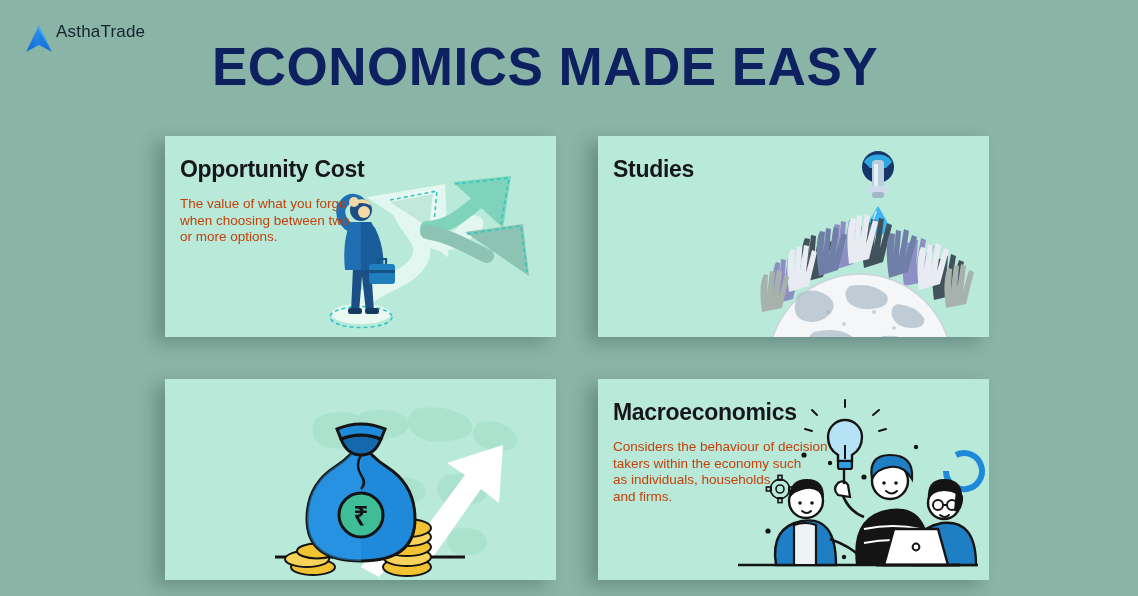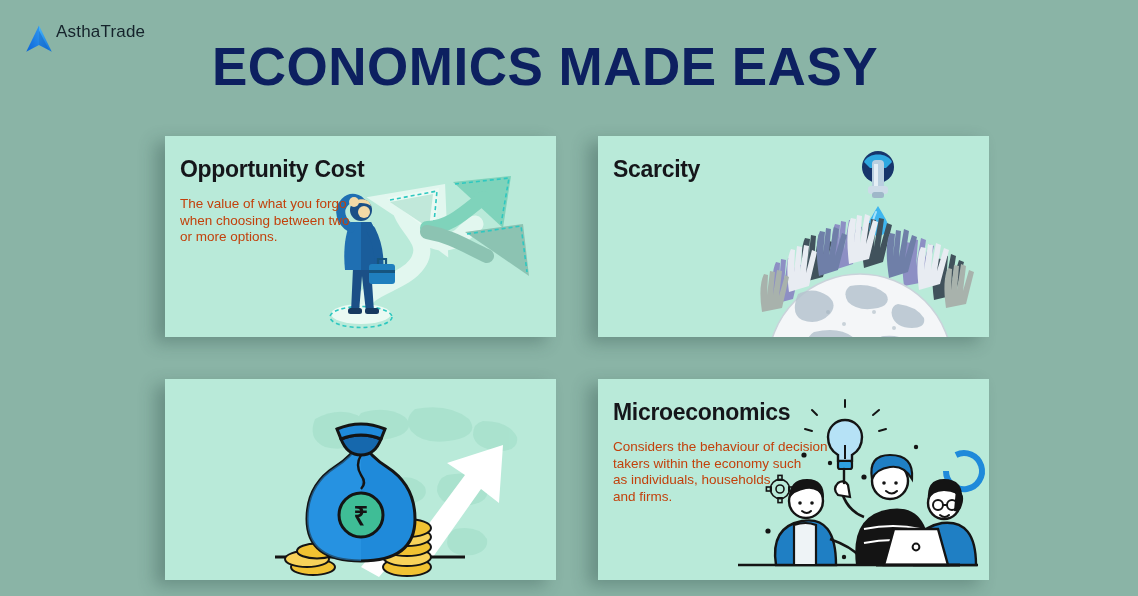--- a/index.html
+++ b/index.html
@@ -190,21 +190,21 @@
         <g fill="#9fb0bc" opacity=".5">
           <circle cx="230" cy="176" r="2"></circle>
             <circle cx="246" cy="188" r="2"></circle>
           <circle cx="276" cy="176" r="2"></circle>
             <circle cx="296" cy="192" r="2"></circle>
           <circle cx="214" cy="210" r="2"></circle>
             <circle cx="262" cy="206" r="2"></circle>
         </g>
       </g>
     </svg>
-    <div class="card-title">Scarcity</div>
+    <div class="card-title">Studies</div>
   </div>
 
   <div class="card">
     <svg class="art" viewBox="0 0 391 201">
 
       <g fill="#9fdcc6" opacity=".55">
         <path d="M150 40 q22 -12 42 -4 q16 8 6 22 q-14 16 -38 10 q-18 -8 -10 -28 z"></path>
         <path d="M196 34 q26 -8 44 4 q10 10 -4 18 q-24 10 -40 -2 q-8 -10 0 -20 z"></path>
         <path d="M250 30 q34 -6 54 10 q10 14 -10 20 q-34 8 -48 -8 q-8 -12 4 -22 z"></path>
         <path d="M318 42 q26 0 34 16 q2 14 -18 14 q-24 -2 -26 -16 q0 -12 10 -14 z"></path>
@@ -338,20 +338,20 @@
         </g>
         <path d="M342 136 q5 4 9 0" fill="none" stroke="#141414" stroke-width="2" stroke-linecap="round"></path>
       </g>
 
       <g>
         <path d="M286 186 l10 -36 44 0 10 36 z" fill="#ffffff" stroke="#141414" stroke-width="2.4"></path>
         <circle cx="318" cy="168" r="3.4" fill="none" stroke="#141414" stroke-width="2"></circle>
         <line x1="278" y1="186" x2="362" y2="186" stroke="#141414" stroke-width="3"></line>
       </g>
     </svg>
-    <div class="card-title">Microeconomics</div>
+    <div class="card-title">Macroeconomics</div>
     <div class="card-body">Considers the behaviour of decision
 takers within the economy such
 as individuals, households
 and firms.</div>
   </div>
 
 </div>
 
 </body></html>

